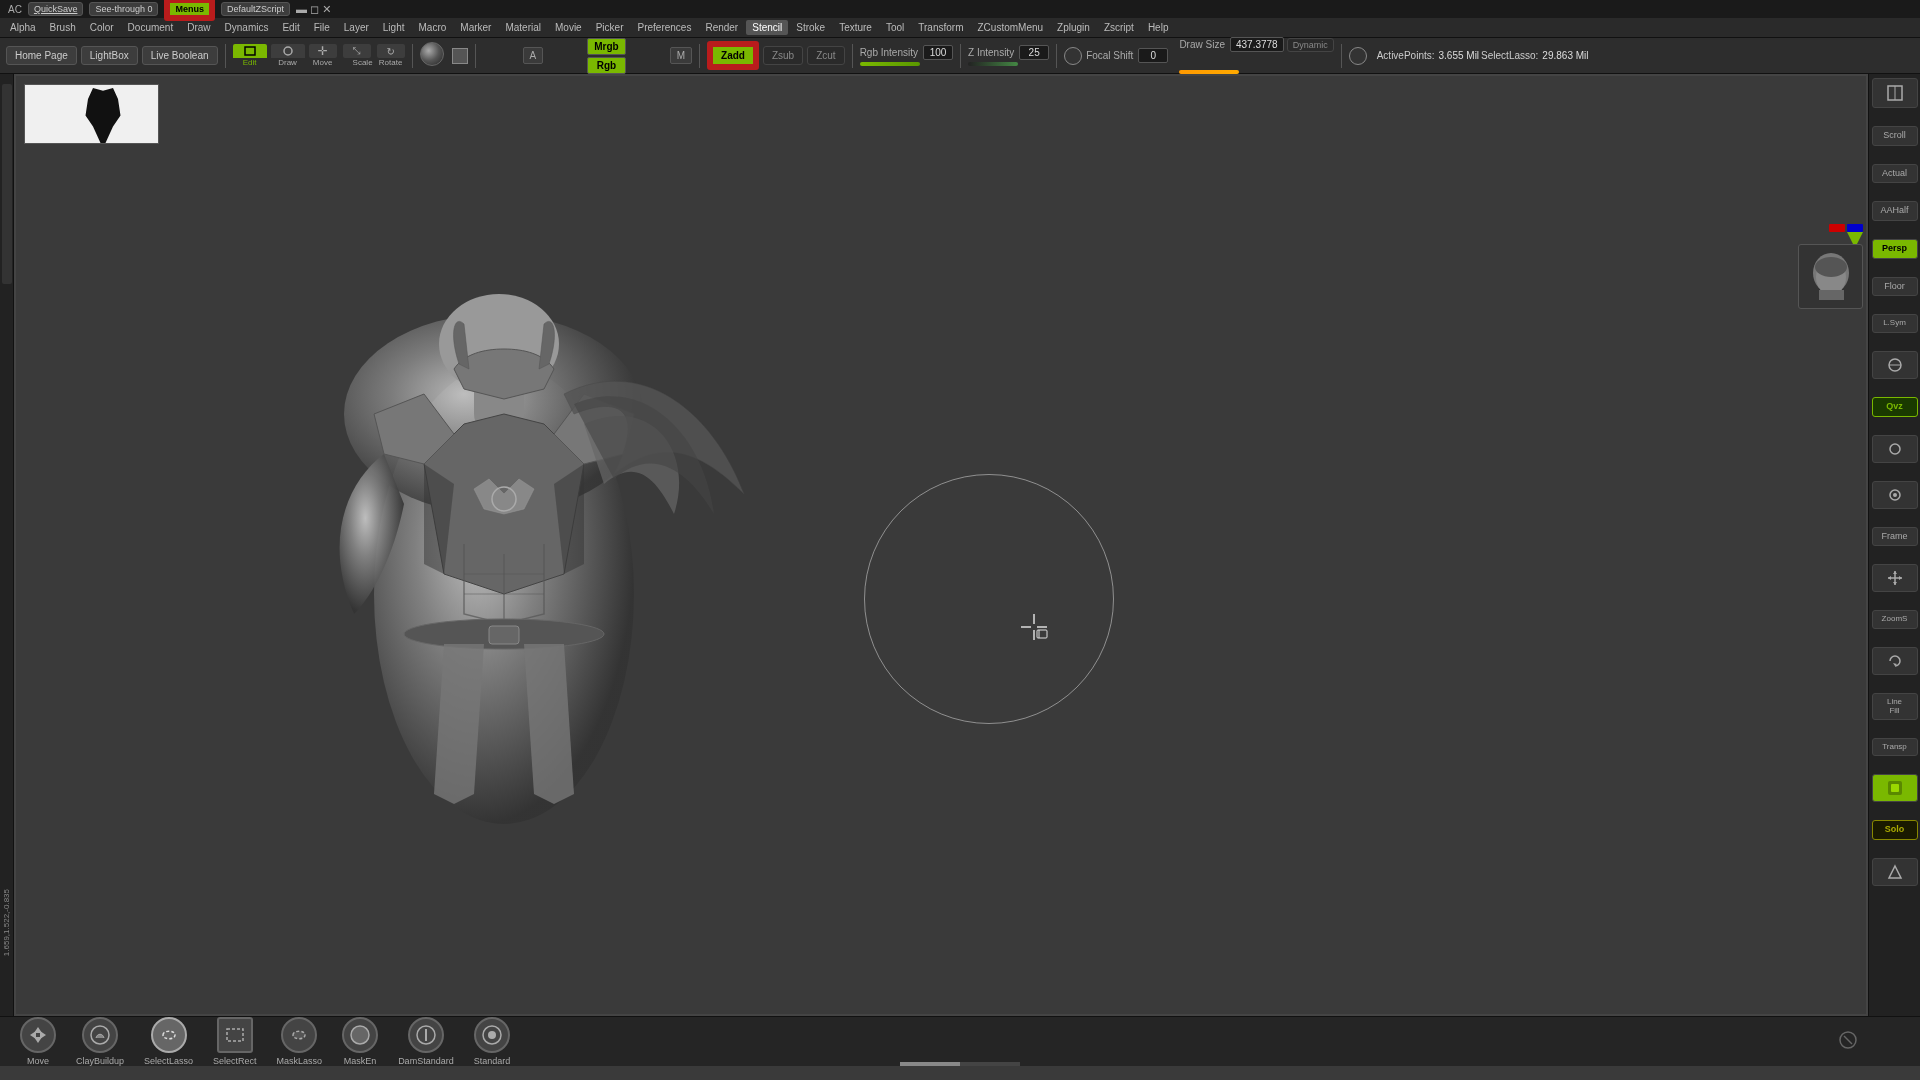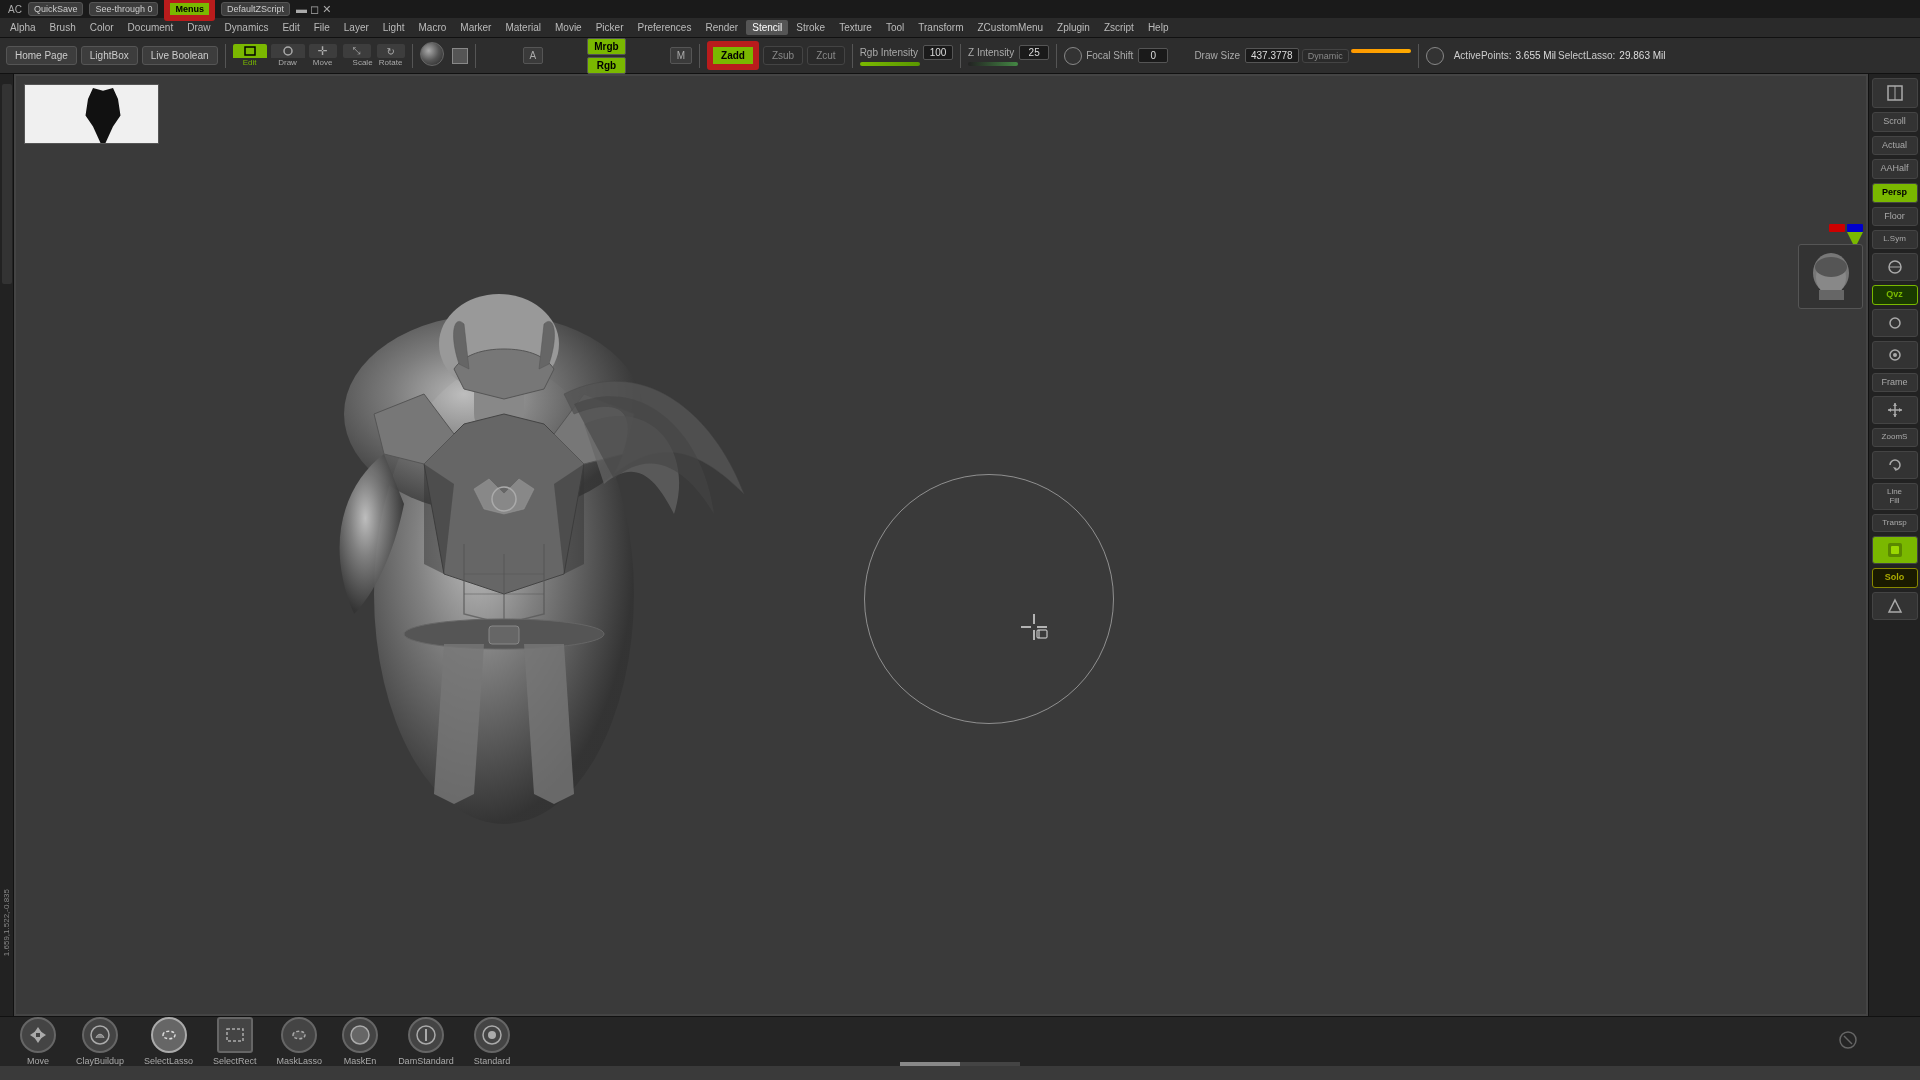--- a/index.html
+++ b/index.html
@@ -145,21 +145,21 @@
 
     
     #right-panel {
       width: 52px;
       background: #222;
       border-left: 1px solid #111;
       display: flex;
       flex-direction: column;
       align-items: center;
       padding: 4px 2px;
-      gap: 4px;
+      gap: 18px;
       overflow: hidden;
     }
 
     .right-btn {
       width: 46px;
       background: #333;
       border: 1px solid #444;
       border-radius: 3px;
       color: #aaa;
       font-size: 9px;
@@ -326,21 +326,21 @@
       color: #000 !important;
       font-weight: bold;
     }
   </style>
 </head>
 <body>
 
 <div id="title-bar">
   <div class="right">
     <span>AC</span>
-    <span class="tb-btn" style="font-size:9px;padding:1px 5px;">QuickSave</span>
+    <span class="tb-btn" style="font-size:9px;padding:1px 5px;text-decoration:underline;">QuickSave</span>
     <span class="tb-btn" style="font-size:9px;padding:1px 5px;">See-through 0</span>
     <span class="btn-green" style="padding:1px 5px;font-size:9px;">Menus</span>
     <span class="tb-btn" style="font-size:9px;padding:1px 5px;">DefaultZScript</span>
     <span style="font-size:11px;color:#aaa;cursor:pointer;">▬ ◻ ✕</span>
   </div>
 </div>
 
 <div id="menu-bar">
   <span class="menu-item">Alpha</span>
   <span class="menu-item">Brush</span>
@@ -462,21 +462,21 @@
 
   <div style="display:flex;align-items:center;gap:3px;">
     <div style="width:18px;height:18px;border-radius:50%;border:1px solid #888;background:#333;cursor:pointer;"></div>
   </div>
 
   <div style="display:flex;align-items:center;gap:3px;">
     <span class="tb-label">Focal Shift</span>
     <span class="tb-value">0</span>
   </div>
 
-  <div style="display:flex;gap:2px;margin-left:22px;">
+  <div style="display:flex;flex-direction:column;gap:17px;margin-left:7px;">
     <div style="display:flex;align-items:center;gap:3px;">
       <span class="tb-label">Draw Size</span>
       <span class="tb-value">437.3778</span>
       <button class="btn-dark" style="padding:1px 5px;font-size:9px;">Dynamic</button>
     </div>
     <div class="orange-indicator"></div>
   </div>
 
   <div class="tb-separator"></div>
 

